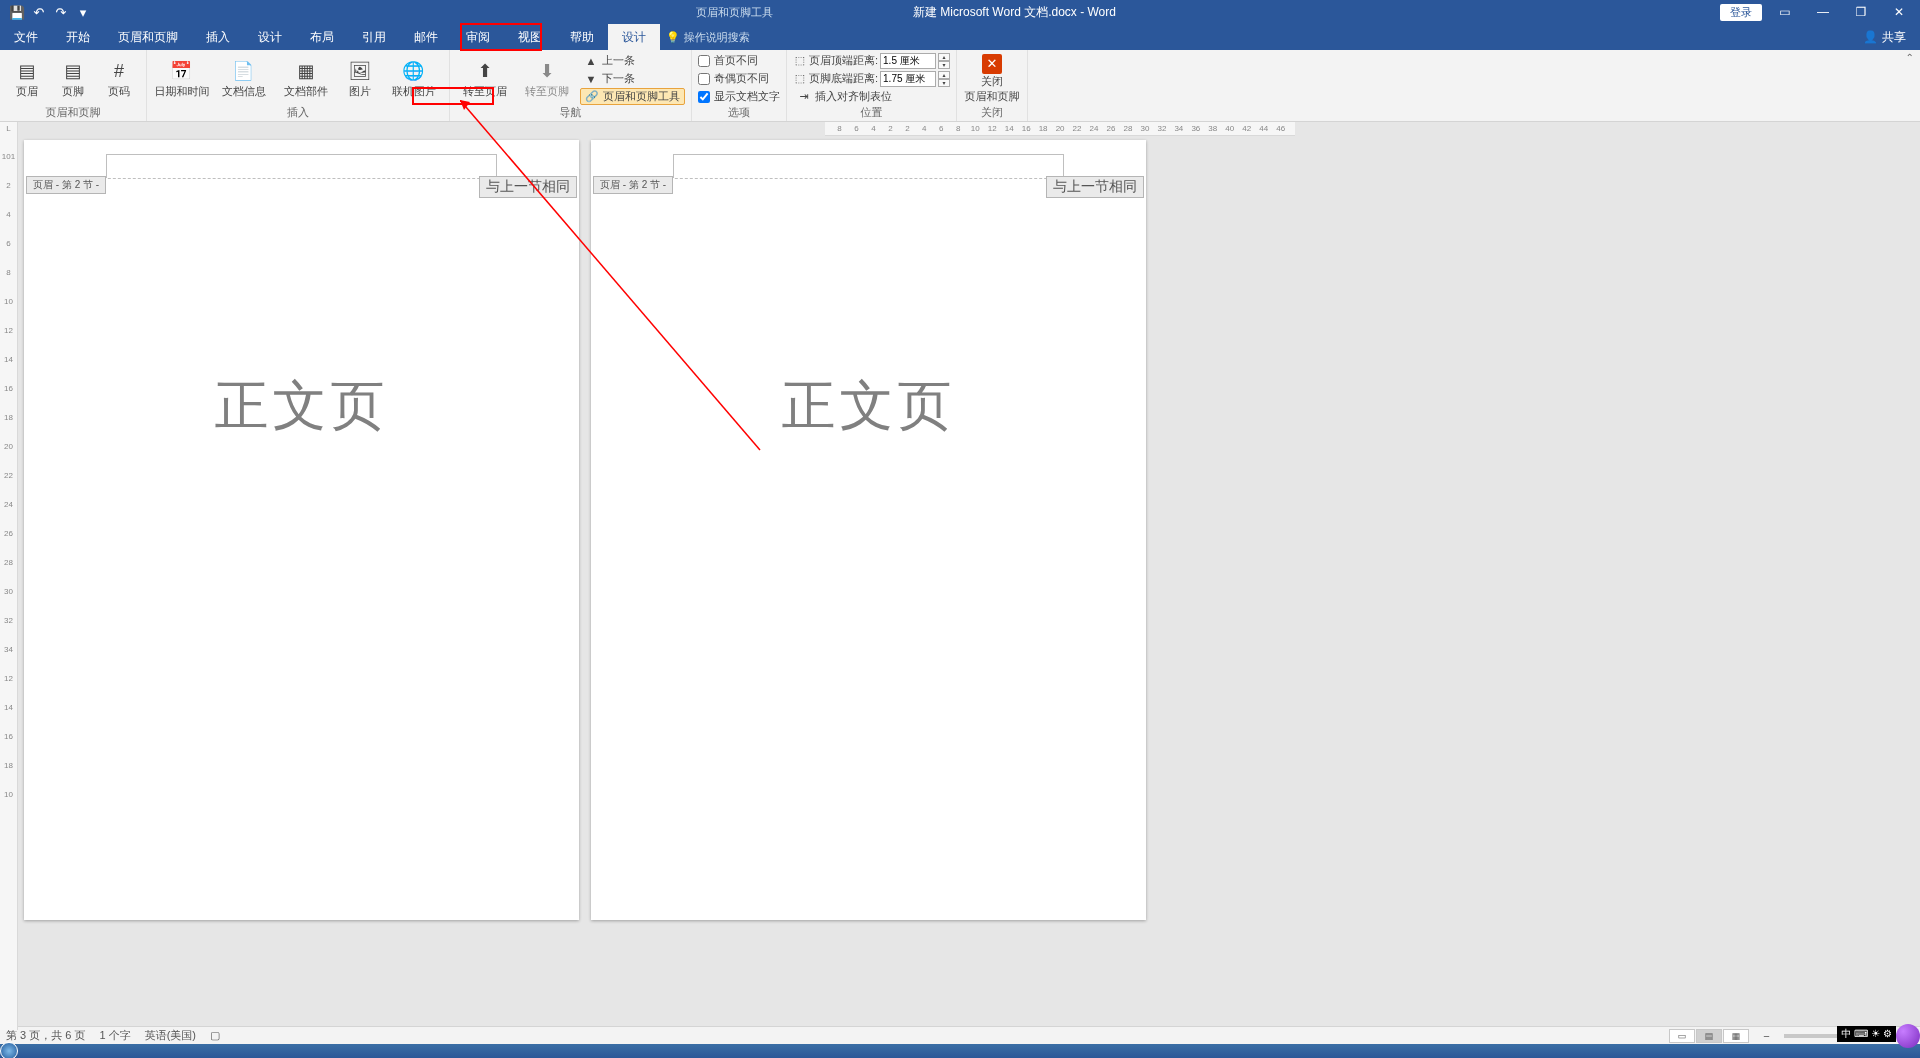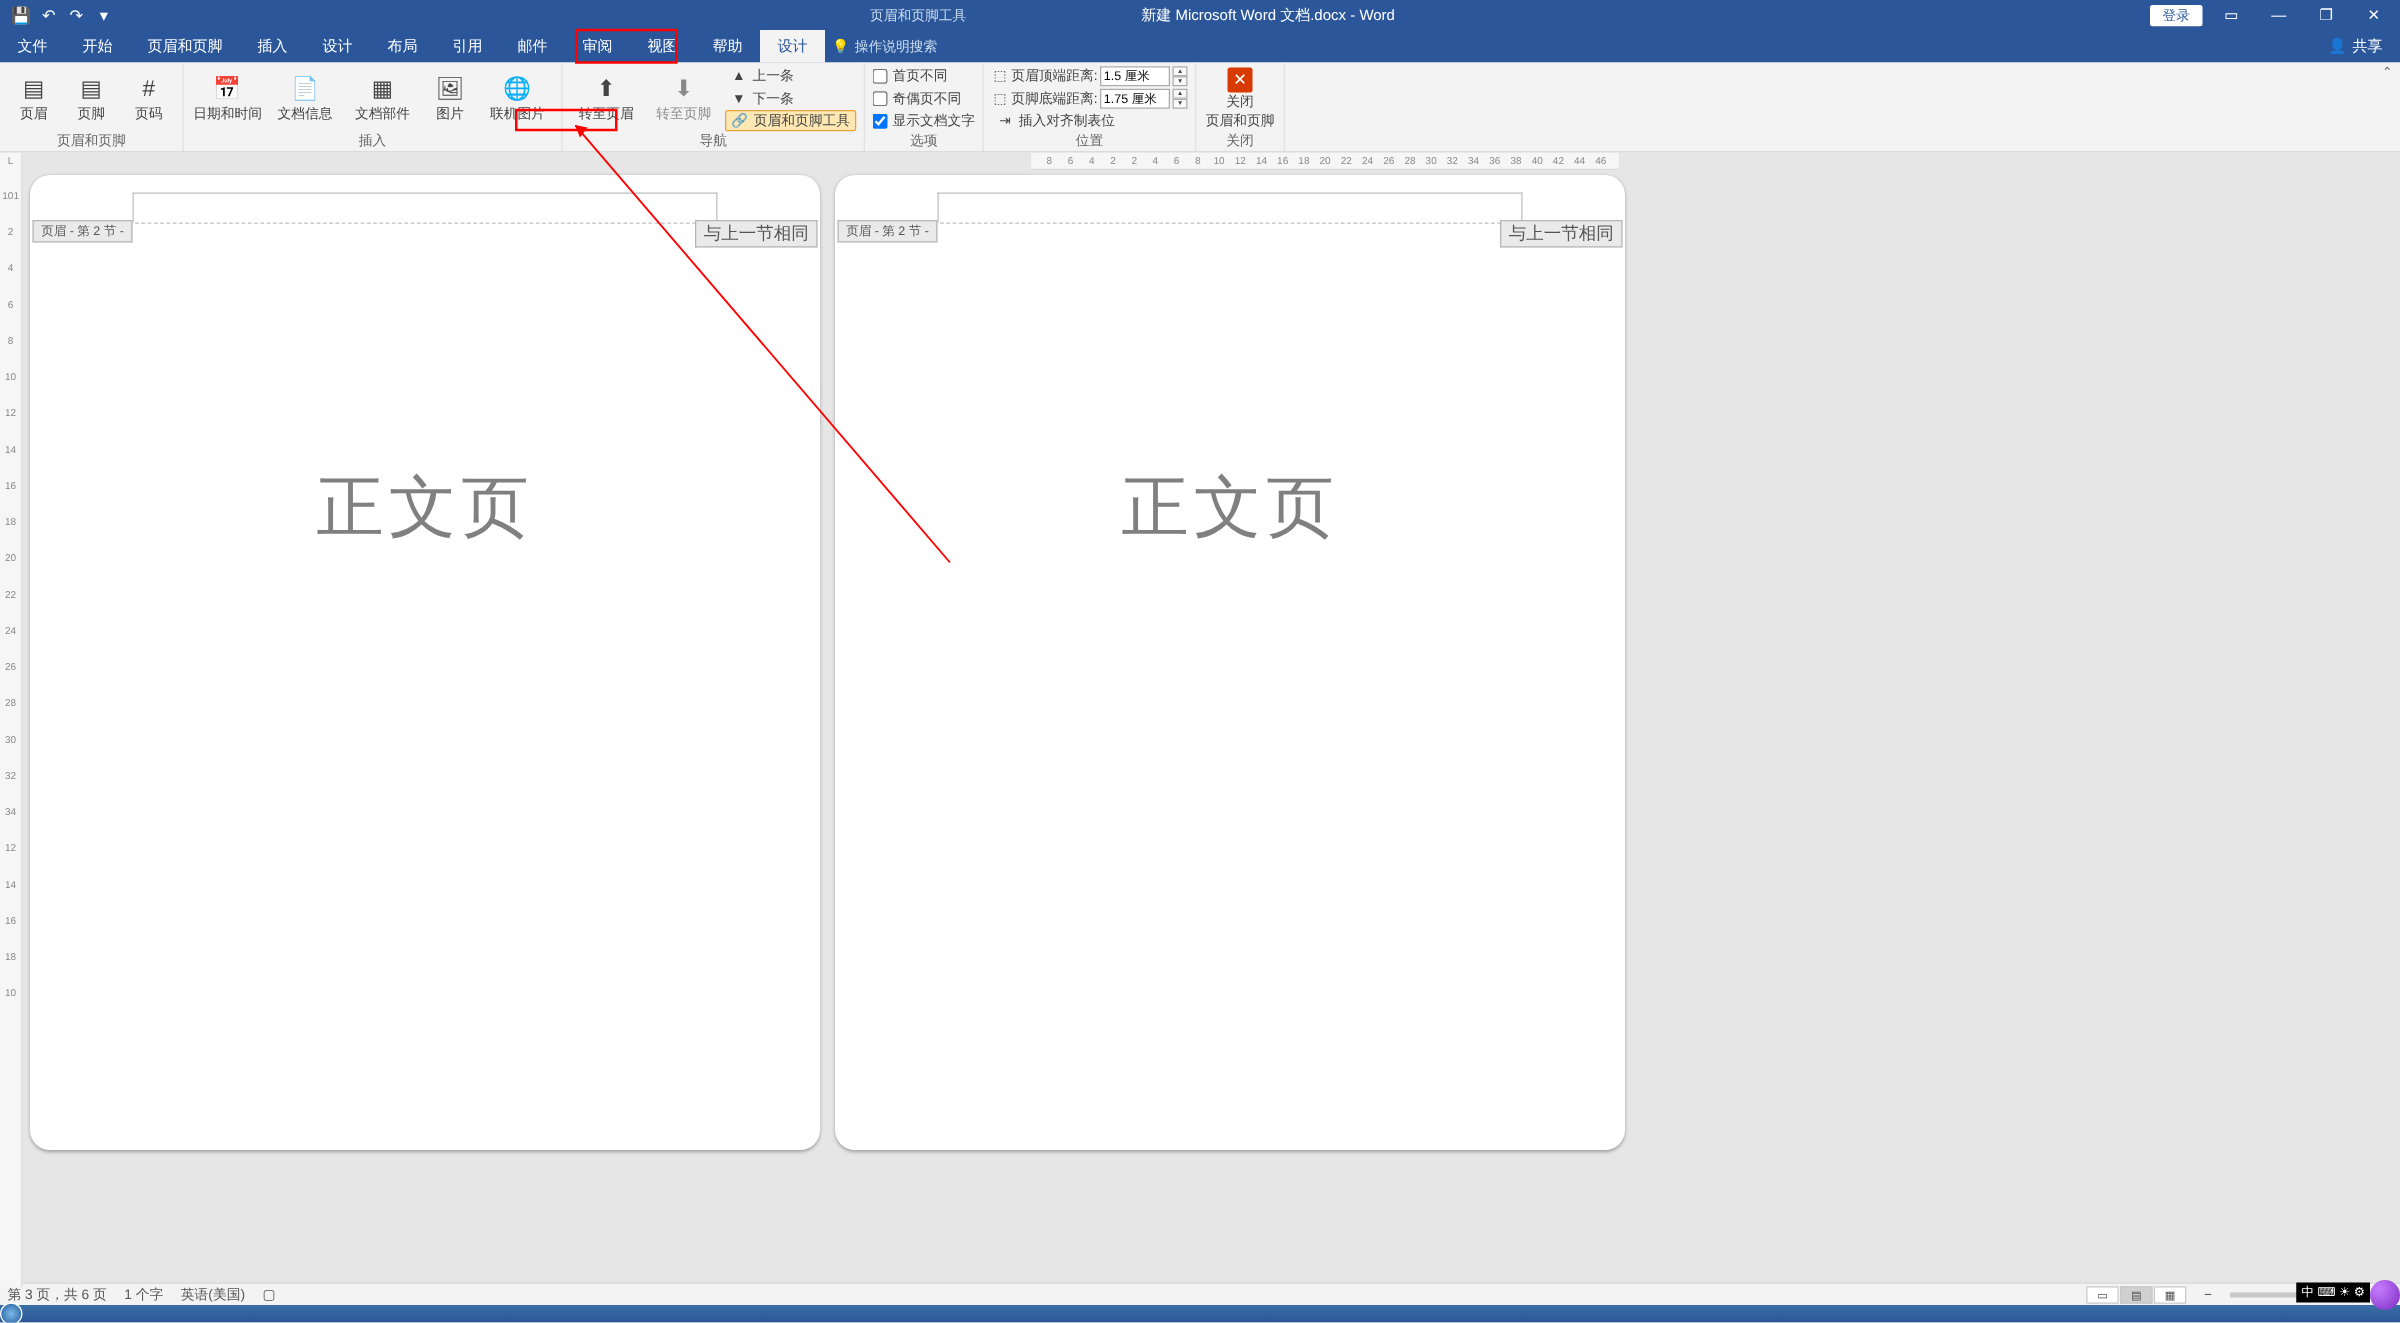--- a/index.html
+++ b/index.html
@@ -51,21 +51,21 @@
 
 .doc-area { position: absolute; top: 122px; left: 0; right: 0; bottom: 28px; background: #e6e6e6; overflow: hidden; }
 .vruler { position: absolute; left: 0; top: 10px; bottom: 0; width: 18px; background: #f6f6f6; border-right: 1px solid #d9d9d9; display: flex; flex-direction: column; align-items: center; padding-top: 20px; font-size: 8px; color: #888; gap: 20px; }
 .vruler.left { z-index: 2; }
 .hruler { position: absolute; top: 0; height: 14px; background: #f6f6f6; border-bottom: 1px solid #d9d9d9; font-size: 8px; color: #888; display: flex; align-items: center; justify-content: space-between; padding: 0 6px; }
 .hruler.r2 { left: 825px; width: 470px; }
 .hruler span { flex: 1; text-align: center; }
 .corner { position: absolute; left: 0; top: 0; width: 18px; height: 14px; background: #f6f6f6; border-right: 1px solid #d9d9d9; border-bottom: 1px solid #d9d9d9; font-size: 8px; color: #888; display: flex; align-items: center; justify-content: center; }
 
 .pages { position: absolute; left: 18px; top: 14px; right: 0; bottom: 0; display: flex; gap: 12px; padding-left: 6px; }
-.page { width: 632px; background: #fff; box-shadow: 0 1px 3px rgba(0,0,0,0.3); position: relative; height: 780px; margin-top: 4px; border-radius: 16px; }
+.page { width: 555px; background: #fff; box-shadow: 0 1px 3px rgba(0,0,0,0.3); position: relative; height: 780px; margin-top: 4px; }
 .page-header-zone { position: absolute; top: 14px; left: 82px; right: 82px; height: 24px; border: 1px solid #bfbfbf; border-bottom: none; }
 .header-dashed { position: absolute; top: 38px; left: 4px; right: 4px; border-top: 1px dashed #bfbfbf; }
 .tab-left { position: absolute; top: 36px; left: 2px; background: #eaeaea; border: 1px solid #b5b5b5; padding: 1px 6px; font-size: 10px; color: #555; }
 .tab-right { position: absolute; top: 36px; right: 2px; background: #eaeaea; border: 1px solid #b5b5b5; padding: 1px 6px; font-size: 14px; color: #555; }
 .body-text { position: absolute; top: 230px; left: 0; right: 0; text-align: center; font-size: 54px; font-weight: 400; color: #808080; letter-spacing: 4px; }
 
 
 .statusbar { position: absolute; left: 0; right: 0; bottom: 14px; height: 18px; background: #f3f3f3; border-top: 1px solid #d4d4d4; display: flex; align-items: center; font-size: 11px; color: #555; padding: 0 6px; gap: 14px; }
 .status-spacer { flex: 1; }
 .view-btns { display: flex; gap: 1px; }

